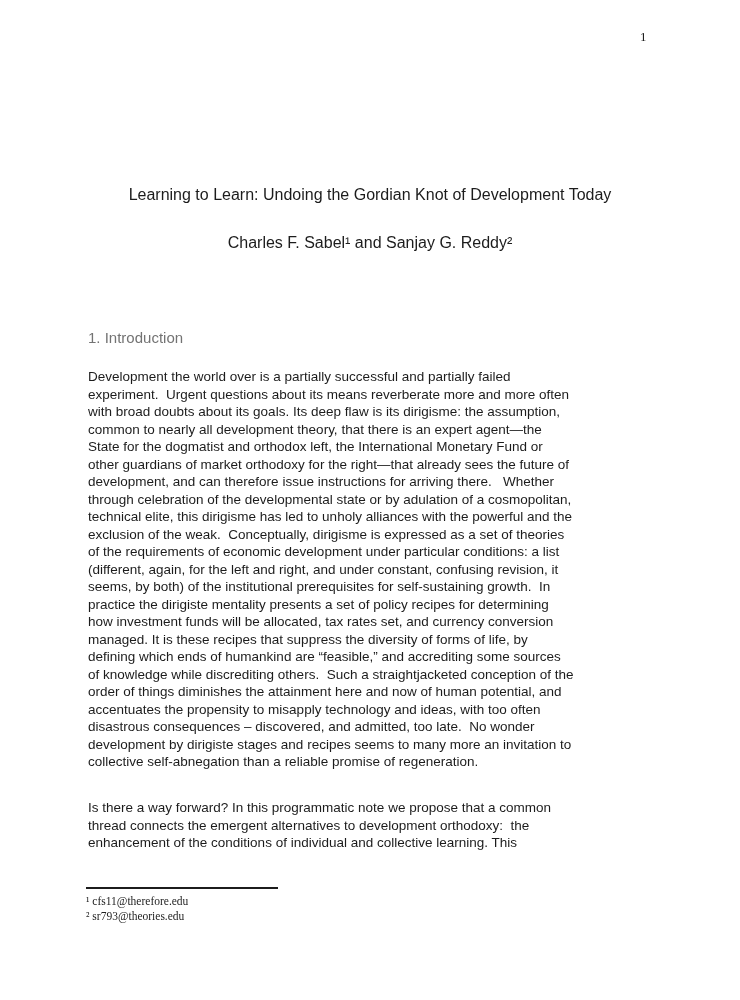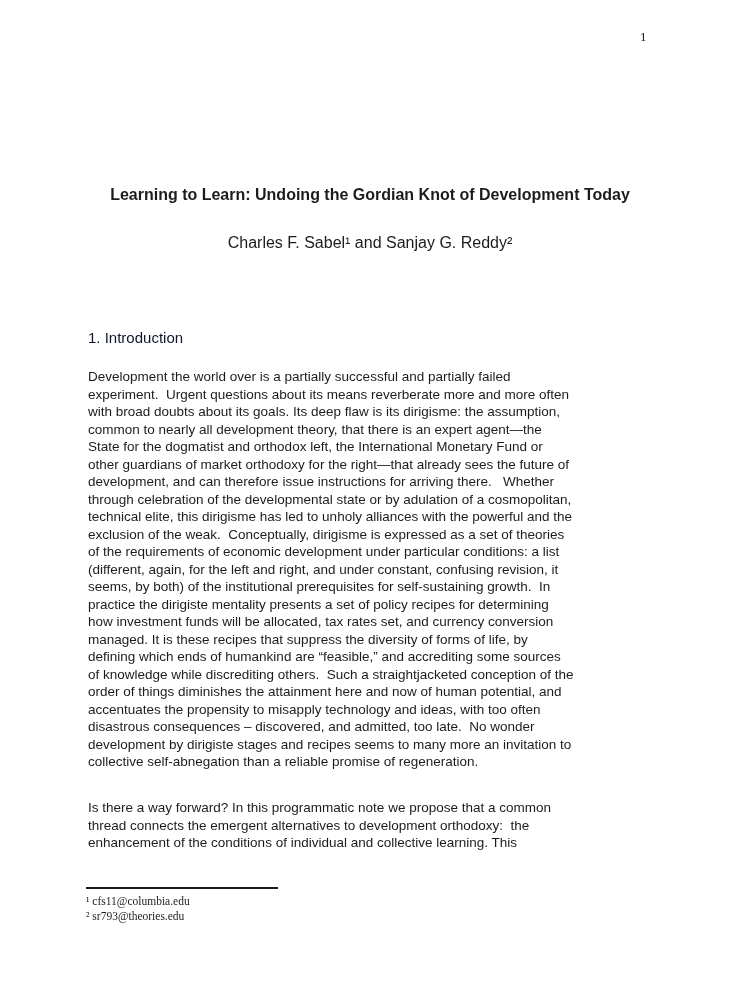--- a/index.html
+++ b/index.html
@@ -26,41 +26,41 @@
     font-size: 13px;
     color: #1c1c1c;
   }
   .title {
     position: absolute;
     top: 186px;
     left: 70px;
     width: 600px;
     text-align: center;
     font-size: 16px;
-    font-weight: bold;
+    font-weight: normal;
     margin: 0;
     color: #1c1c1c;
   }
   .authors {
     position: absolute;
     top: 234px;
     left: 70px;
     width: 600px;
     text-align: center;
     font-size: 16px;
     color: #1c1c1c;
   }
   .section-heading {
     position: absolute;
     top: 329px;
     left: 88px;
     font-size: 15px;
     font-weight: normal;
     margin: 0;
-    color: #0f172a;
+    color: #737373;
   }
   .body-para {
     position: absolute;
     left: 88px;
     width: 592px;
     margin: 0;
     font-size: 13.5px;
     line-height: 17.5px;
     white-space: pre-wrap;
     color: #1c1c1c;
@@ -125,17 +125,17 @@
 development by dirigiste stages and recipes seems to many more an invitation to
 collective self-abnegation than a reliable promise of regeneration.</p>
 
   <p class="body-para para-2">Is there a way forward? In this programmatic note we propose that a common
 thread connects the emergent alternatives to development orthodoxy:  the
 enhancement of the conditions of individual and collective learning. This</p>
 
   <div class="footnote-rule"></div>
 
   <div class="footnotes">
-    <div class="footnote-line">¹ cfs11@columbia.edu</div>
+    <div class="footnote-line">¹ cfs11@therefore.edu</div>
     <div class="footnote-line">² sr793@theories.edu</div>
   </div>
 
 </div>
 
 </body></html>

